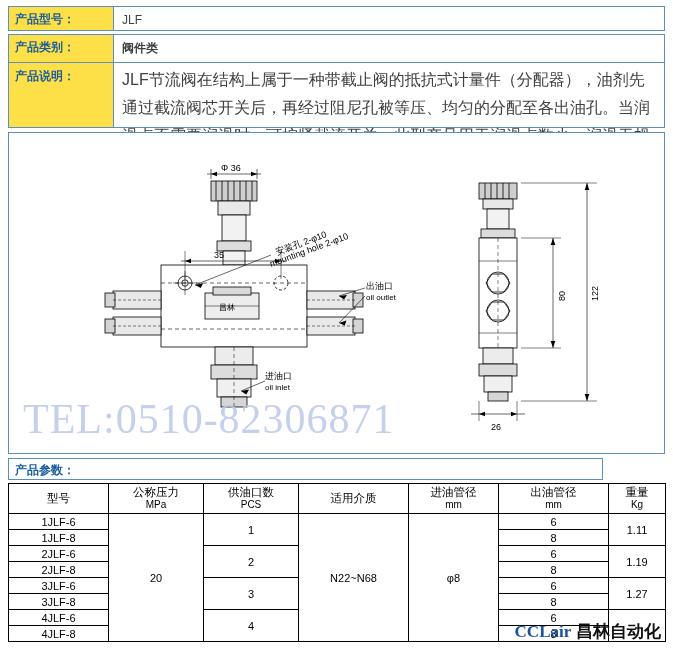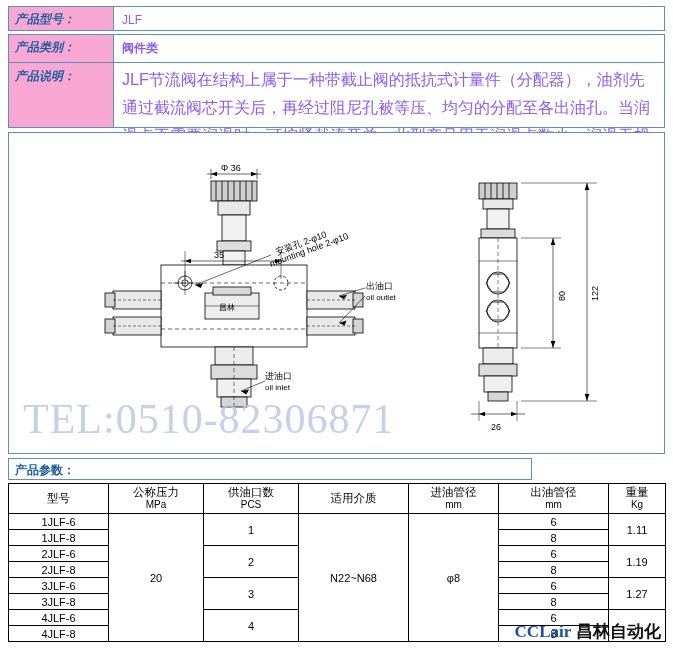--- a/index.html
+++ b/index.html
@@ -25,30 +25,29 @@
     background: #fff;
     display: flex;
   }
   .info-label {
     width: 105px;
     flex: 0 0 105px;
     color: #1a5c9e;
     font-weight: bold;
     font-size: 12px;
     padding: 4px 6px;
-    background: #f9a8d4;
+    background: #fde047;
     border-right: 1px solid #5b8fbf;
     line-height: 1.35;
-    font-style: italic;
   }
   .info-value {
     flex: 1;
     font-size: 12px;
     padding: 4px 8px;
-    color: #8b5cf6;
+    color: #404040;
     line-height: 1.6;
   }
   .info-value.bold { font-weight: bold; }
 
   #row-model { top: 6px; height: 25px; }
   #row-category { top: 34px; height: 31px; }
   #row-desc { top: 62px; height: 66px; }
   #row-desc .info-label { padding-top: 5px; }
   #row-desc .info-value { font-size: 16px; line-height: 1.75; padding-top: 3px; }
 
@@ -74,21 +73,21 @@
     opacity: .85;
     white-space: nowrap;
     pointer-events: none;
   }
   #wm1 { top: 262px; }
 
   
   #params-bar {
     position: absolute;
     left: 8px; top: 458px;
-    width: 524px; height: 22px;
+    width: 595px; height: 22px;
     border: 1px solid #5b8fbf;
     color: #1a5c9e;
     font-weight: bold;
     font-size: 12px;
     padding: 3px 6px;
     background: #fff;
   }
 
   
   #spec {

